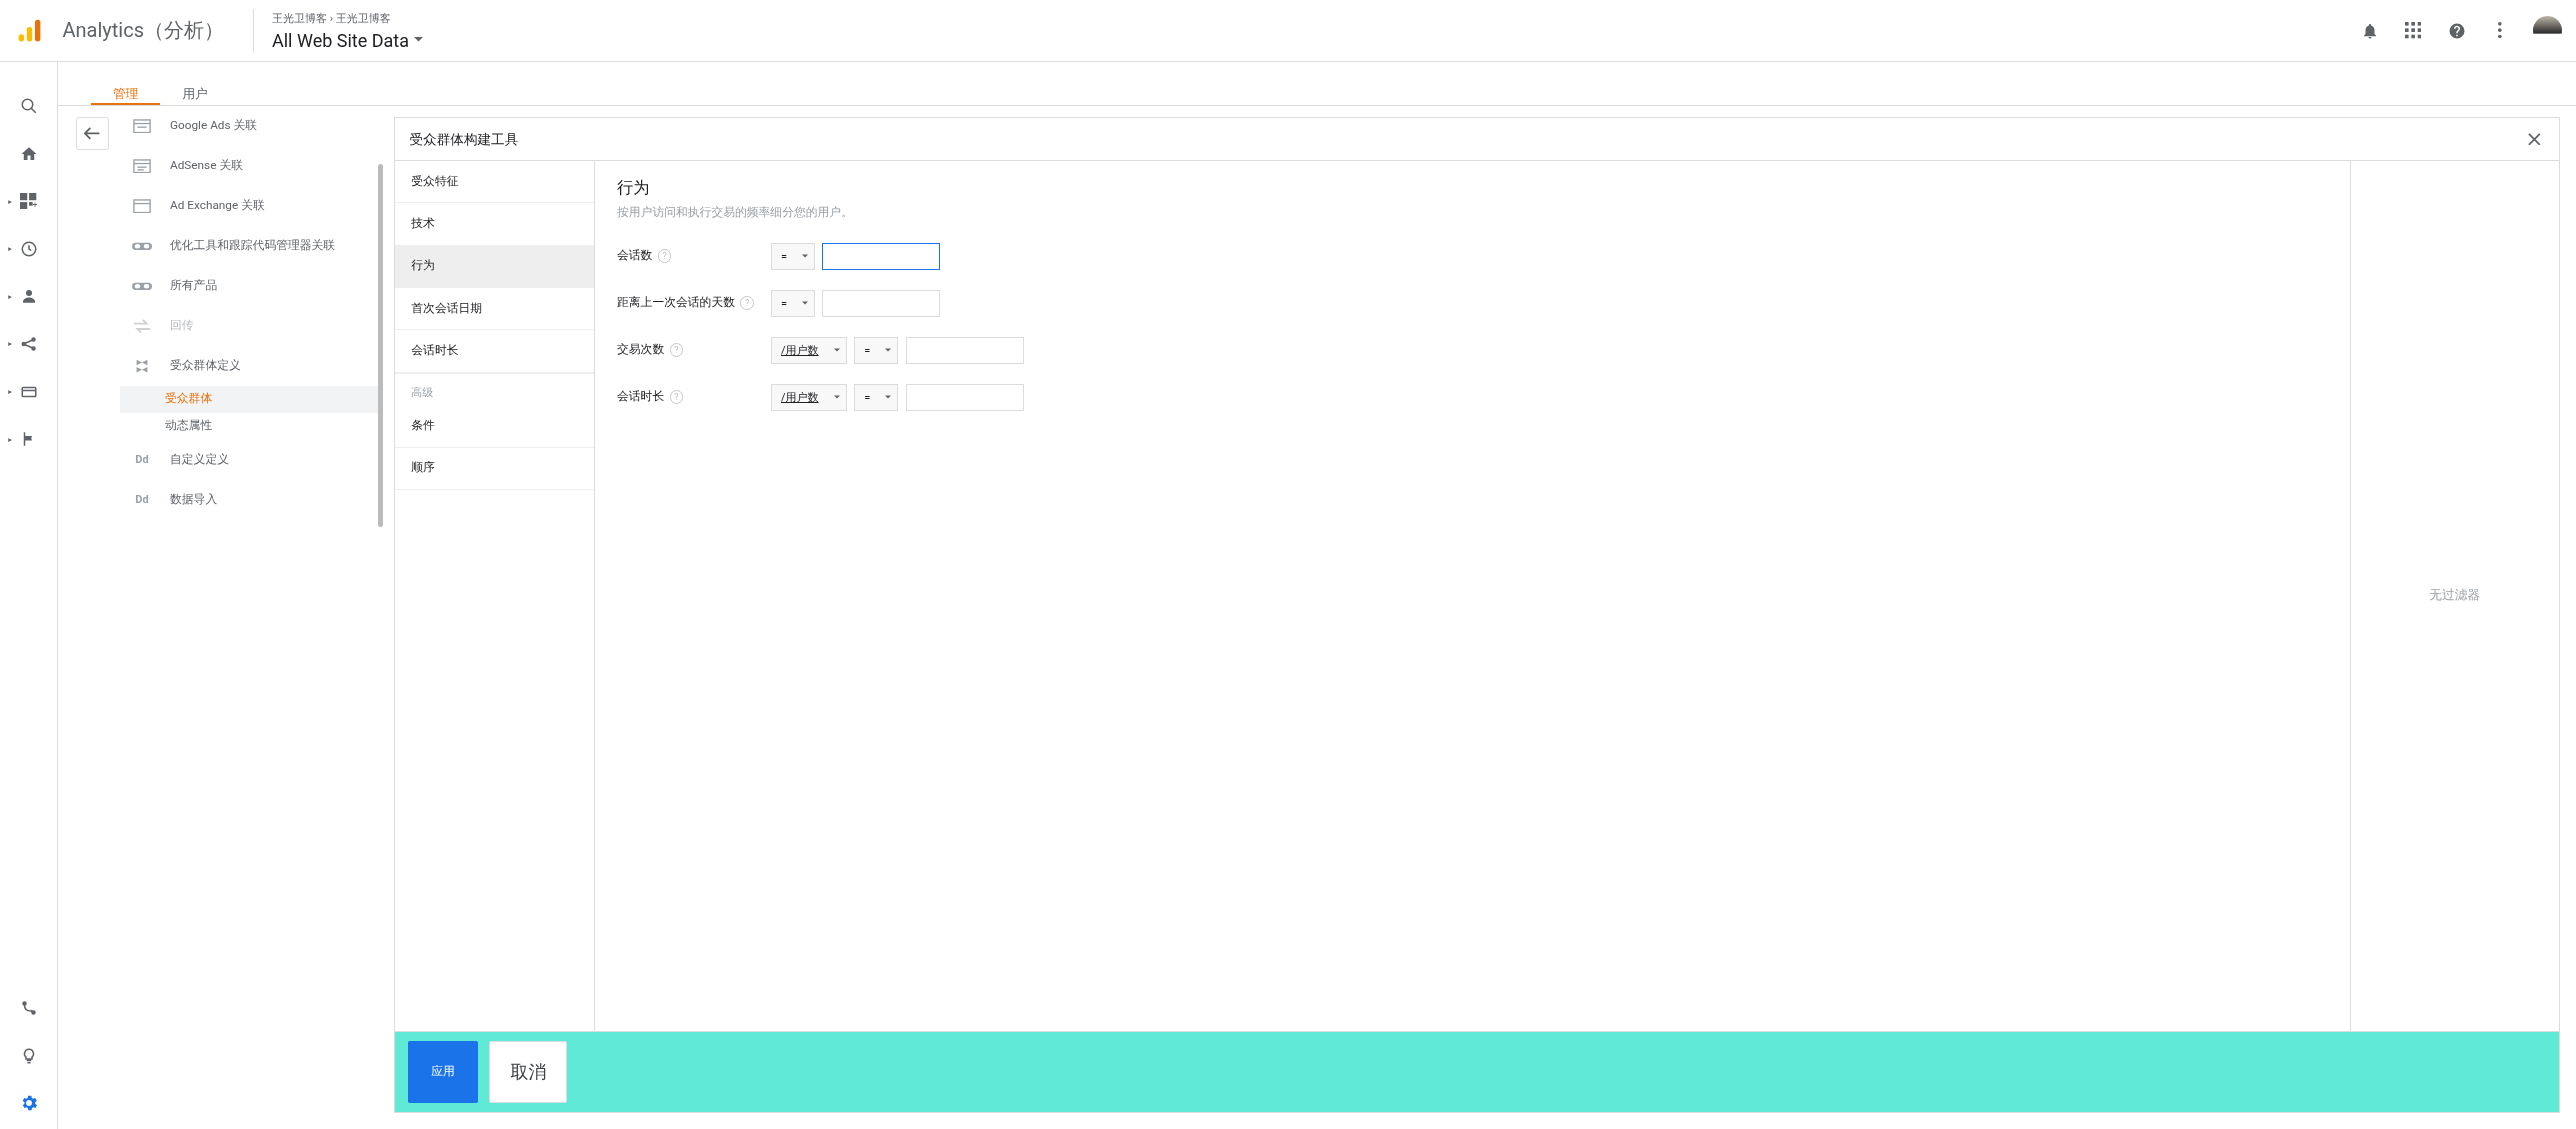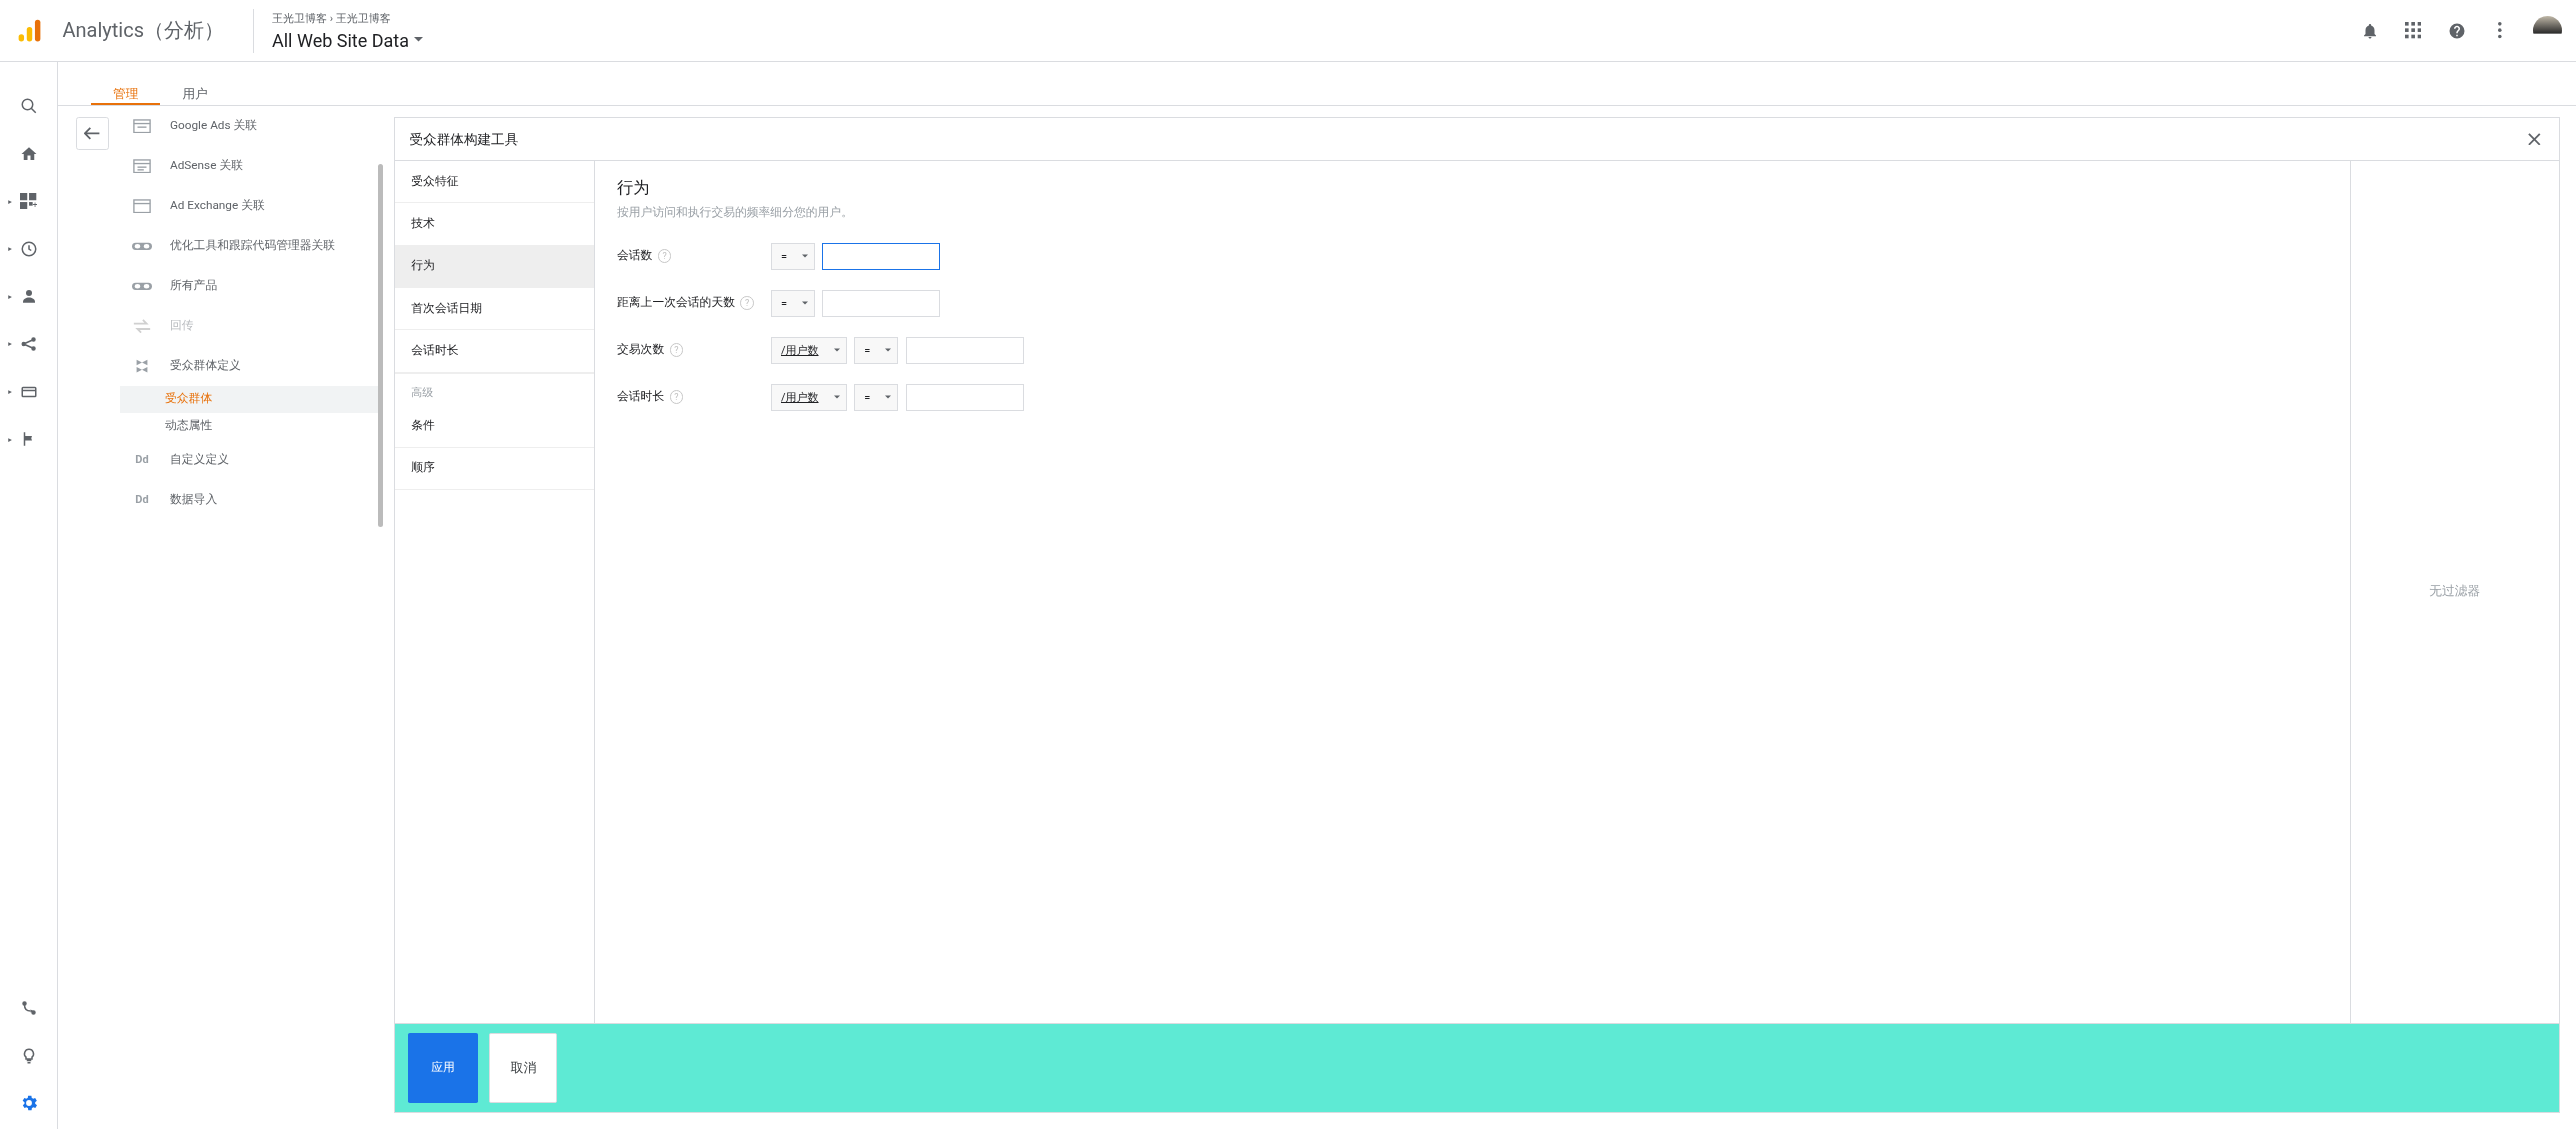--- a/index.html
+++ b/index.html
@@ -72,21 +72,21 @@
 .op-select::after, .per-select::after { content: ""; position: absolute; right: 6.4px; top: 50%; transform: translateY(-25%); border: 3.6px solid transparent; border-top-color: #5f6368; }
 .op-select { width: 44px; }
 .per-select { width: 76px; text-decoration: underline; }
 .val-input { border: 0.9px solid #dadce0; height: 27px; width: 118px; padding: 0 7.3px; font-size: 11.8px; }
 .val-input.focused { border: 1.8px solid #1a73e8; outline: none; }
 
 .right-filter-col { width: 209px; border-left: 0.9px solid #dadce0; display: flex; align-items: center; justify-content: center; color: #9aa0a6; font-size: 12.7px; }
 
 .builder-footer { border-top: 0.9px solid #dadce0; padding: 9px 12.7px; background: #5eead4; display: flex; gap: 11px; }
 .btn-primary { background: #1a73e8; color: #fff; border: none; padding: 7.3px 23.6px; font-size: 11.8px; cursor: pointer; border-radius: 1.8px; }
-.btn-secondary { background: #fff; border: 0.9px solid #dadce0; padding: 25px 20px; font-size: 13px; cursor: pointer; border-radius: 1.8px; color: #3c4043; }
+.btn-secondary { background: #fff; border: 0.9px solid #dadce0; padding: 18px 20px; font-size: 18px; cursor: pointer; border-radius: 1.8px; color: #3c4043; }
 
 svg { display: block; }
 </style>
 </head>
 <body>
 
 <div class="header">
   <div class="logo-wrap">
     <svg class="logo-icon" viewBox="0 0 32 32">
       <rect x="4" y="20" width="6" height="8" rx="3" fill="#fbbc04"></rect>

